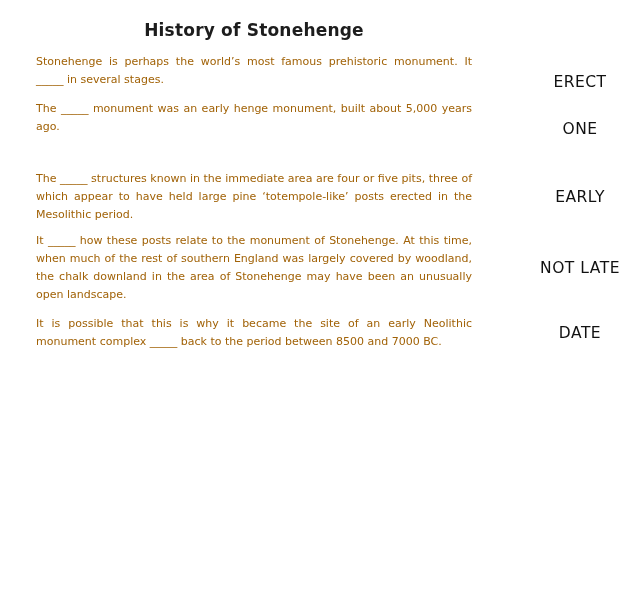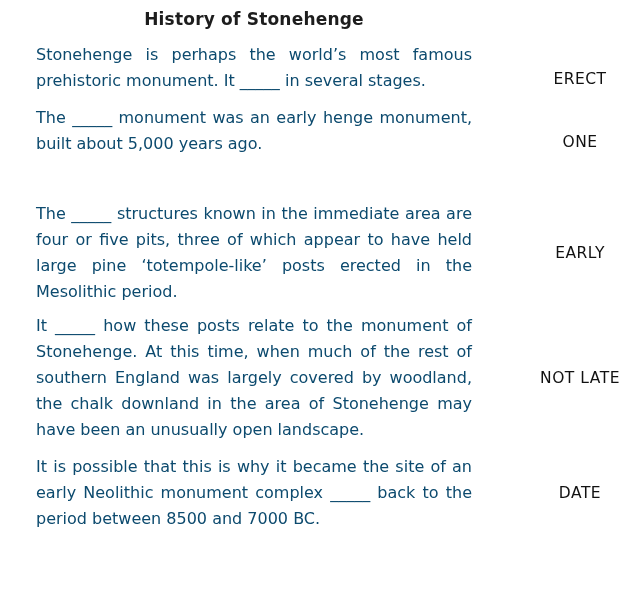--- a/index.html
+++ b/index.html
@@ -10,51 +10,51 @@
     width: 640px;
     height: 614px;
     overflow: hidden;
     background: #ffffff;
     font-family: "DejaVu Sans", "Liberation Sans", sans-serif;
   }
   .sheet {
     box-sizing: border-box;
     width: 640px;
     height: 614px;
-    padding: 8px 0 0 36px;
+    padding: 19px 0 0 36px;
     background: #ffffff;
   }
   .doc-title, .section-heading {
     margin: 0;
     width: 436px;
     text-align: center;
     font-size: 17px;
     line-height: 22px;
     font-weight: 700;
     color: #1d1d1d;
     letter-spacing: 0.2px;
   }
   .doc-title { margin-bottom: 12px; }
   .section-heading { margin-bottom: 18px; }
   .ex-row {
     display: grid;
     grid-template-columns: 436px 1fr;
   }
   .r1 { margin-bottom: 11px; }
-  .r2 { margin-bottom: 44px; }
+  .r2 { margin-bottom: 34px; }
   .r3 { margin-bottom: 7px; }
   .r4 { margin-bottom: 8px; }
   .r5 { margin-bottom: 11px; }
   .r6 { margin-bottom: 0; }
   .para {
     margin: 0;
-    font-size: 16px;
-    line-height: 26px;
+    font-size: 11px;
+    line-height: 18px;
     text-align: justify;
-    color: #0c4a6e;
+    color: #a16207;
   }
   .answer {
     display: flex;
     align-items: center;
     justify-content: center;
     padding-left: 48px;
     font-weight: 400;
     font-size: 15.5px;
     color: #111111;
     letter-spacing: 0.5px;

